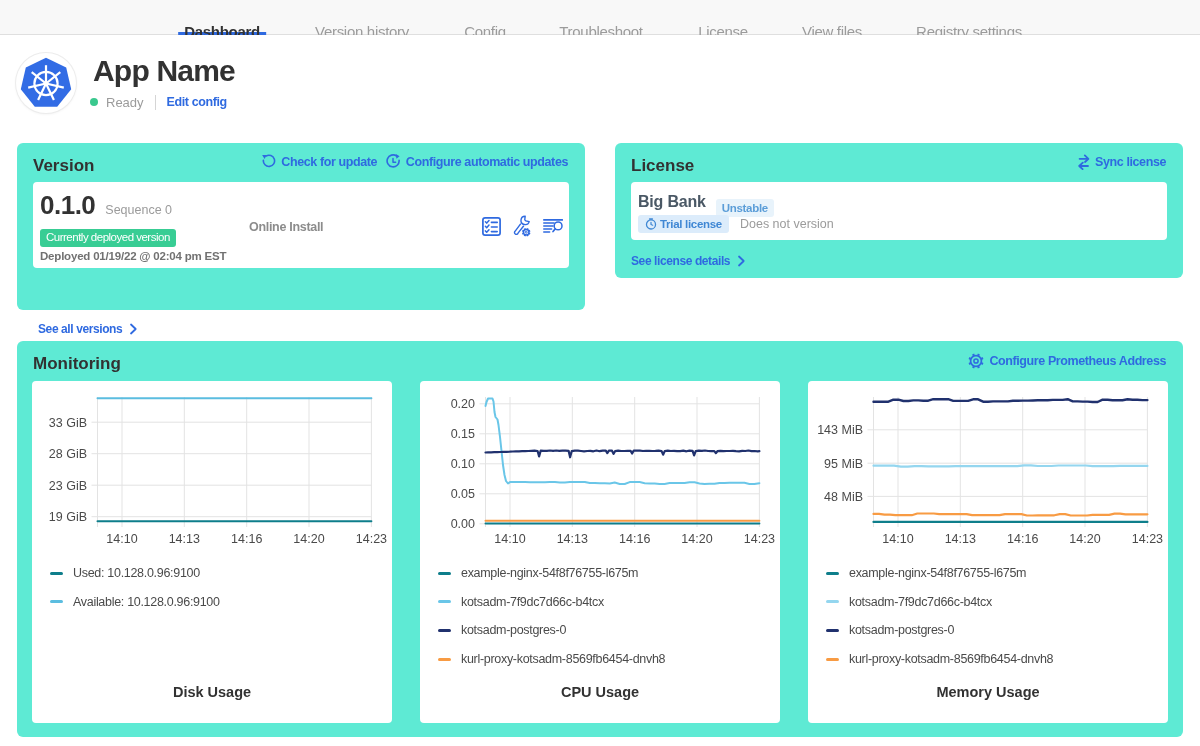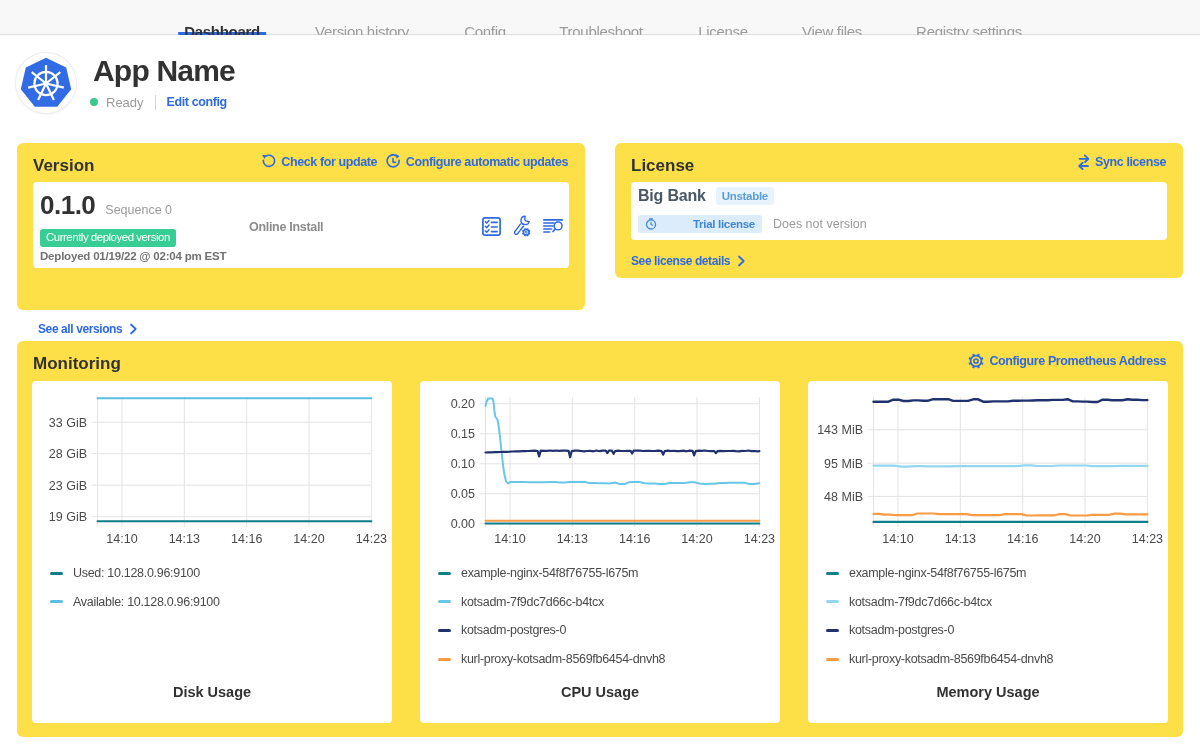--- a/index.html
+++ b/index.html
@@ -6,30 +6,30 @@
 .nav .tab { position:absolute; transform:translateX(-50%); font-size:15px; font-weight:400; color:#9b9b9b; letter-spacing:-0.3px; white-space:nowrap; height:34px; line-height:39px; padding:12px 6px; }
 .nav .tab.active { color:#323232; font-weight:700; border-bottom:3px solid #2f6ae0; height:35px; }
 .header { position:absolute; left:0; top:35px; width:1200px; height:105px; background:#fff; }
 .logo-wrap { position:absolute; left:16px; top:18px; width:60px; height:60px; border-radius:50%; background:#fff; box-shadow:0 0 0 1px #ececec, 0 1px 3px rgba(0,0,0,.08); display:flex; align-items:center; justify-content:center; }
 .app-title { position:absolute; left:93px; top:19px; font-size:30px; font-weight:700; color:#323232; letter-spacing:-0.8px; line-height:1.15; }
 .sub-row { position:absolute; left:90px; top:59px; height:16px; display:flex; align-items:center; font-size:14px; }
 .dot { width:8px; height:8px; border-radius:50%; background:#3ac88e; margin-right:8px; }
 .ready { color:#9b9b9b; font-weight:500; font-size:13px; }
 .vbar { width:1px; height:15px; background:#d5d5d5; margin:0 11px 0 11px; }
 .editcfg { color:#2f6ae0; font-weight:700; font-size:12.5px; letter-spacing:-0.4px; }
-.card { position:absolute; background:#fde047; border-radius:6px; }
+.card { position:absolute; background:#5eead4; border-radius:6px; }
 .card h2 { font-size:17px; font-weight:700; color:#323232; }
 .inner { position:absolute; background:#fff; border-radius:4px; }
 .toplink { position:absolute; display:flex; align-items:center; font-size:12.5px; font-weight:700; color:#2f6ae0; letter-spacing:-0.4px; white-space:nowrap; }
 .toplink svg { margin-right:5px; }
 .seelink { position:absolute; display:flex; align-items:center; font-size:12px; font-weight:700; color:#2f6ae0; letter-spacing:-0.4px; white-space:nowrap; }
 .seelink svg { margin-left:5px; }
 .badge-green { display:inline-block; background:#38cd94; color:#fff; font-size:11.5px; font-weight:400; letter-spacing:-0.5px; padding:2.5px 6px 3.5px; border-radius:3px; }
-.badge-blue { display:inline-block; background:#e8f3fb; color:#5b9dd8; font-size:11.5px; font-weight:700; letter-spacing:-0.3px; padding:3px 6px; border-radius:3px; }
-.badge-trial { display:inline-block; background:#dcecfb; color:#3f87d4; font-size:11.5px; font-weight:700; letter-spacing:-0.3px; padding:3px 7px; border-radius:3px;gap:33px; }
+.badge-blue { display:inline-block; background:#e8f3fb; color:#5b9dd8; font-size:11.5px; font-weight:700; letter-spacing:-0.3px; padding:3px 6px; border-radius:3px;margin-top:12px; }
+.badge-trial { display:inline-block; background:#dcecfb; color:#3f87d4; font-size:11.5px; font-weight:700; letter-spacing:-0.3px; padding:3px 7px; border-radius:3px; }
 .chart-card { position:absolute; top:40px; width:360px; height:342px; background:#fff; border-radius:4px; }
 .legend { position:absolute; left:18px; top:178px; }
 .leg-row { display:flex; align-items:center; height:28.6px; }
 .leg-dash { width:13px; height:3px; border-radius:2px; margin-right:10px; flex:none; }
 .leg-txt { font-size:12.5px; letter-spacing:-0.3px; color:#4a4a4a; }
 .chart-title { position:absolute; left:0; width:360px; top:303px; text-align:center; font-size:14.5px; font-weight:700; color:#323232; }
 </style></head>
 <body>
 <div class="nav">
   <div class="tab active" style="left:222px">Dashboard</div>

